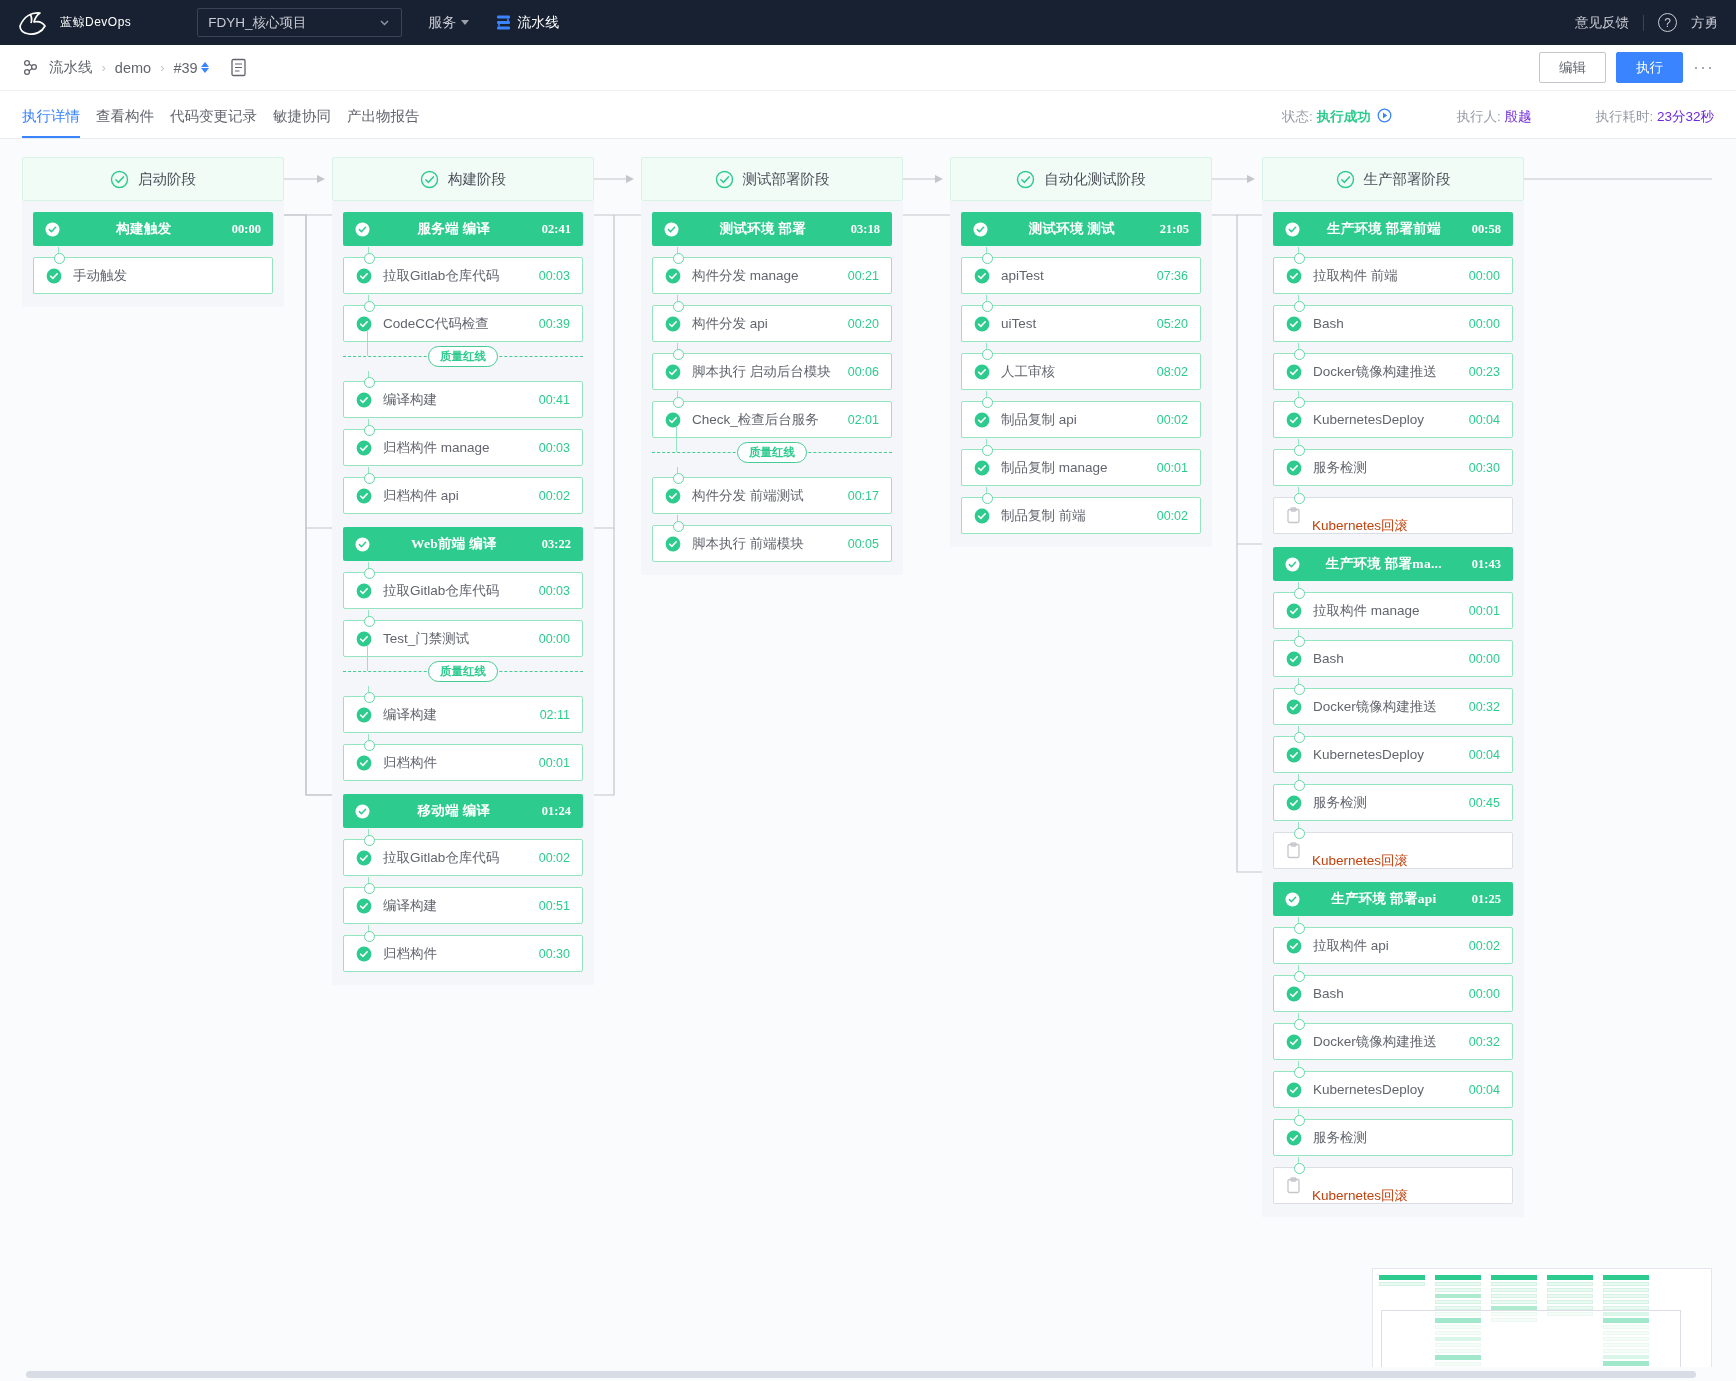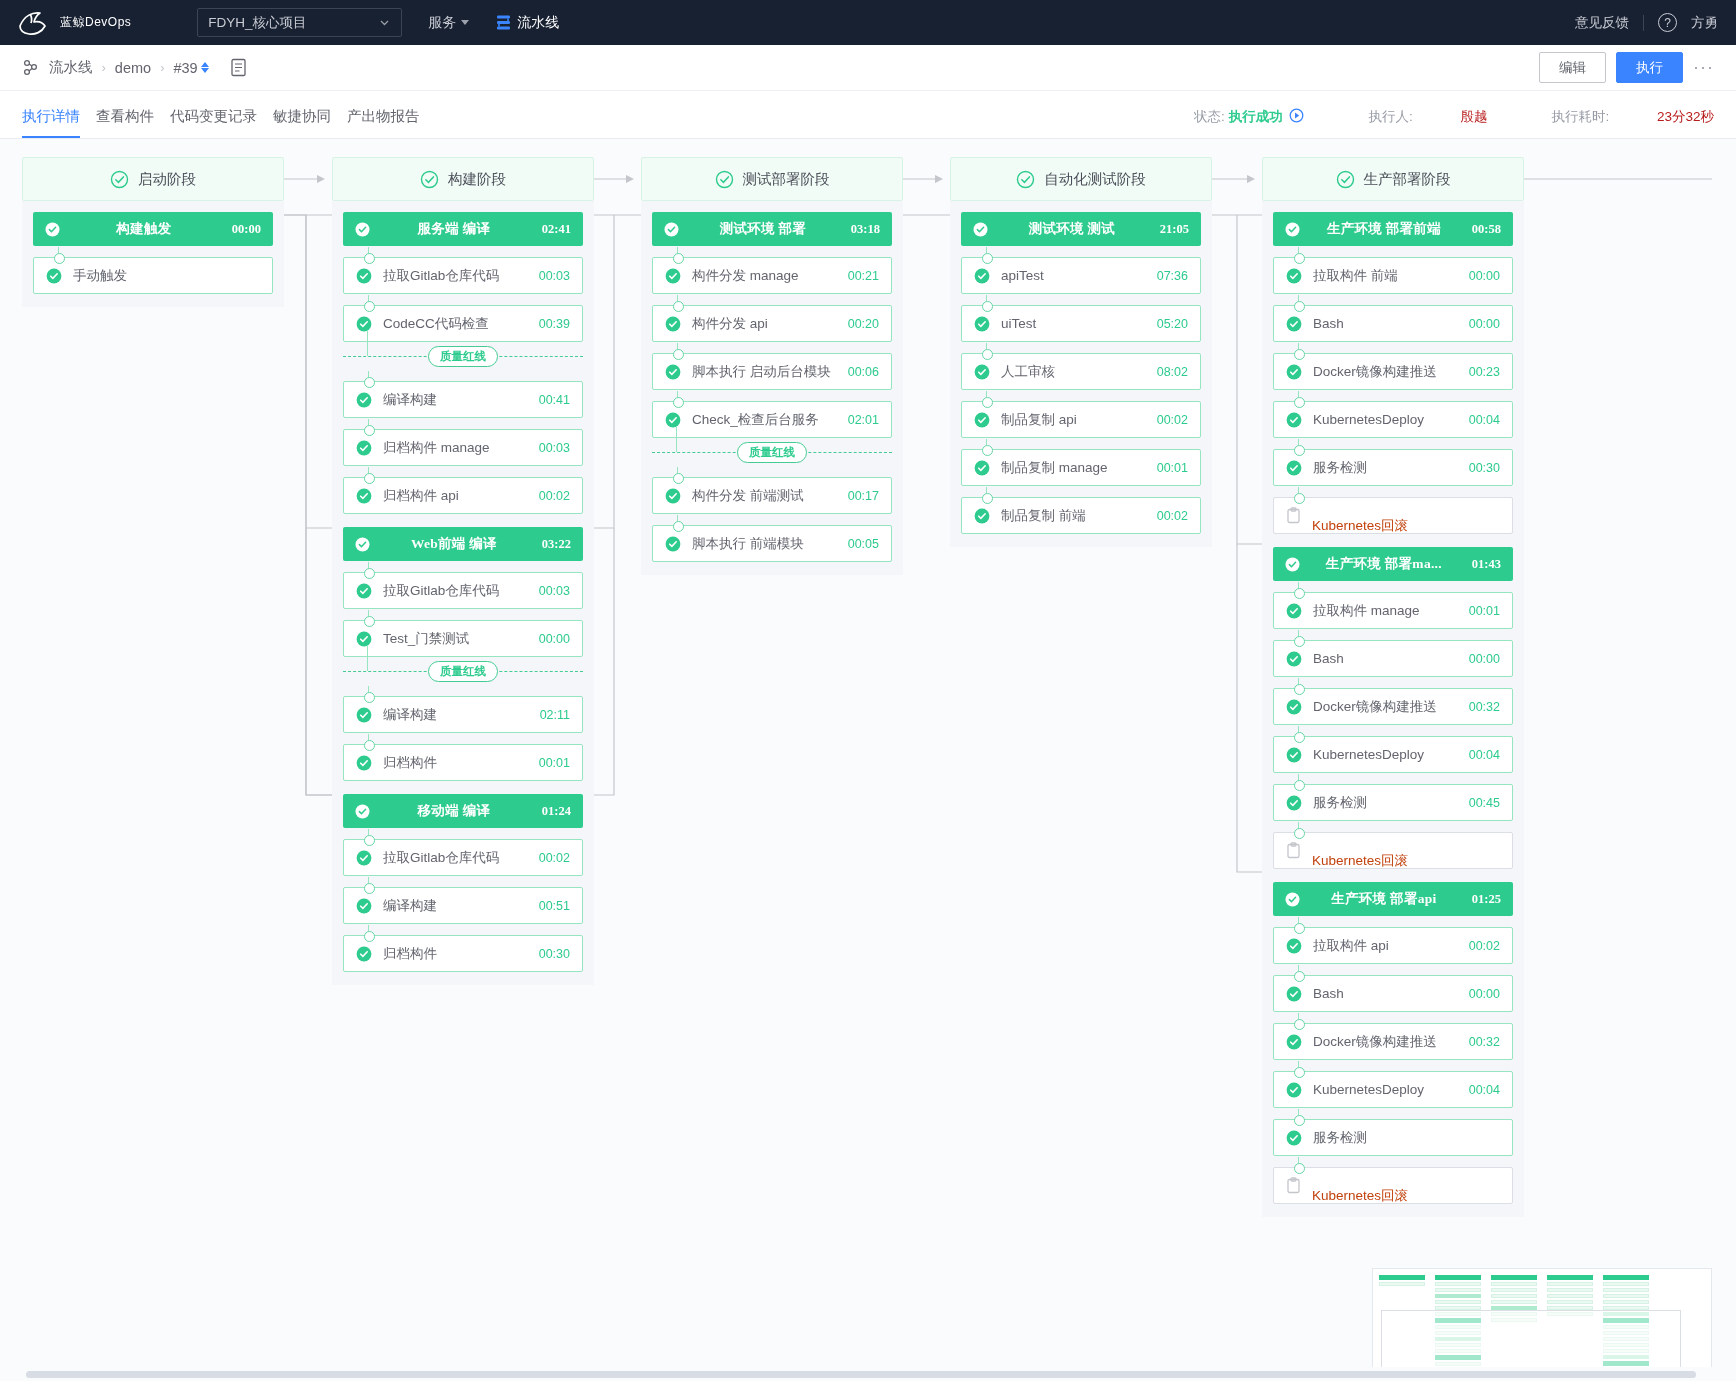--- a/index.html
+++ b/index.html
@@ -77,21 +77,21 @@
   }
   .tab.active { color: #3a84ff; }
   .tab.active:after {
     content:''; position:absolute; left:0; right:0; bottom:0; height:2px; background:#3a84ff;
   }
   .statusline {
     margin-left: auto; display: flex; align-items: center; gap: 64px;
     padding-bottom: 12px; font-size: 13.5px; white-space: nowrap;
   }
   .stat-label { color: #979ba5; }
-  .stat-val { color: #b91c1c; margin-left: 44px; }
+  .stat-val { color: #6d28d9; }
   .stat-ok { color: #2dcb8d; font-weight: 700; }
   .play-ico { width: 15px; height: 15px; color: #3a84ff; vertical-align: -2px; margin-left: 3px;}
 
   
   .canvas { position: relative; width: 1712px; height: 1242px; background: #fafbfd; overflow: hidden; }
   .stagecol { position: absolute; top: 18px; width: 262px; }
 
   .stage-head {
     height: 44px; background: #f2fcf7; border: 1px solid #d8f3e5; border-radius: 2px;
     display: flex; align-items: center; justify-content: center; gap: 9px;

